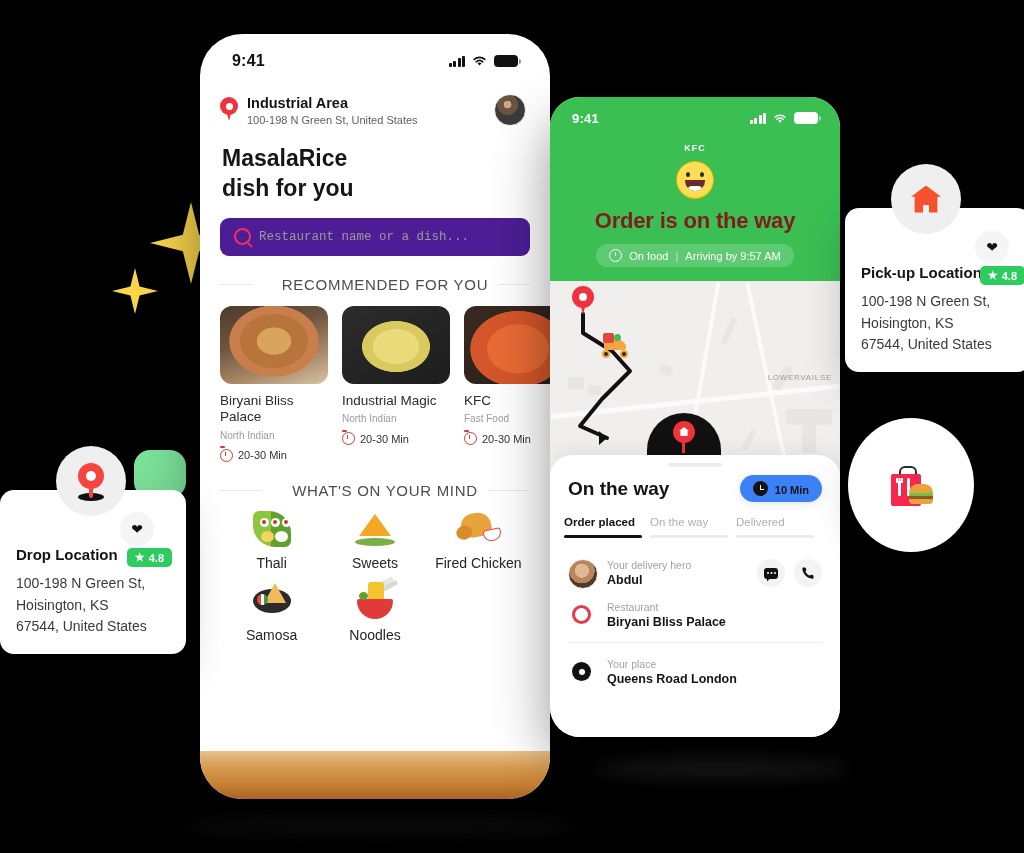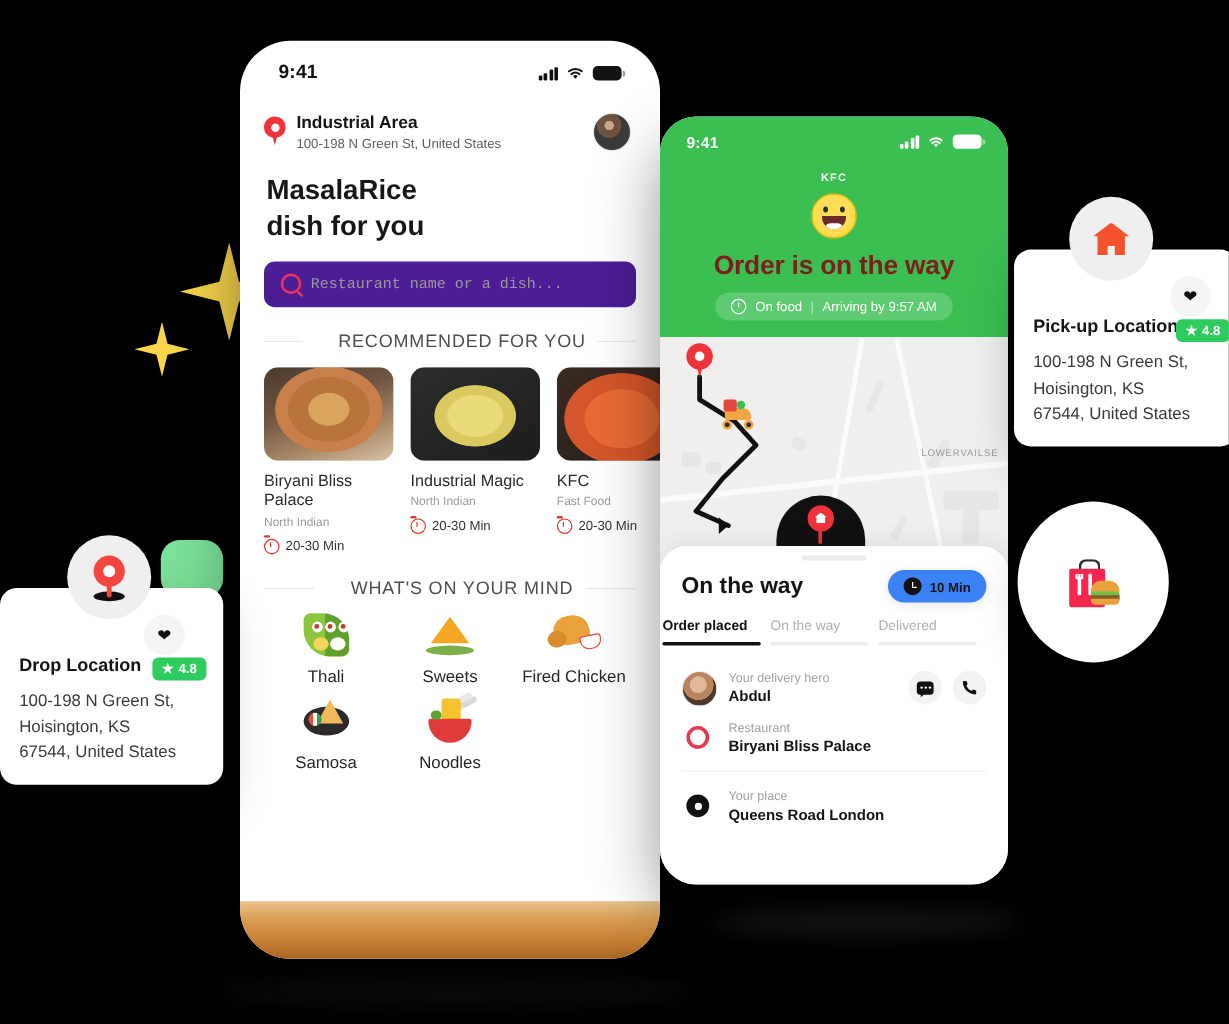--- a/index.html
+++ b/index.html
@@ -209,21 +209,21 @@
   }
   .grabber{width:54px;height:4px;border-radius:3px;background:#ececec;margin:8px auto 0 auto;}
   .sheet-top{display:flex;align-items:center;justify-content:space-between;padding:8px 18px 0 18px;}
   .sheet-title{font-size:19px;font-weight:bold;color:#131313;}
   .eta{display:flex;align-items:flex-end;gap:7px;background:#3b82f6;border-radius:16px;padding:6px 13px;box-shadow:0 2px 10px rgba(0,0,0,.10);}
   .eta .dclk{width:15px;height:15px;border-radius:50%;background:#131313;position:relative;flex:none;}
   .eta .dclk:before{content:"";position:absolute;left:6.8px;top:3.5px;width:1.4px;height:4.6px;background:#fff;}
   .eta .dclk:after{content:"";position:absolute;left:7px;top:7.5px;width:4px;height:1.4px;background:#fff;}
   .eta span{font-size:11px;font-weight:bold;color:#131313;}
 
-  .tabs{display:flex;gap:0;padding:14px 18px 0 2px;}
+  .tabs{display:flex;gap:0;padding:14px 18px 0 14px;}
   .tab{flex:1;text-align:left;}
   .tab .lbl{font-size:11.5px;color:#b0b0b0;display:block;}
   .tab.active .lbl{color:#111;font-weight:bold;}
   .tab .bar{height:3px;border-radius:2px;background:#ececec;margin-top:7px;margin-right:8px;}
   .tab.active .bar{background:#111;}
 
   .rows{padding:14px 18px 0 18px;}
   .row{display:flex;align-items:center;gap:11px;padding:7px 0;}
   .row .lead{width:28px;height:28px;flex:none;}
   .hero-av{width:28px;height:28px;border-radius:50%;background:radial-gradient(circle at 46% 38%, #e0b896 0 30%, #b9855f 31% 55%, #4d3a2c 56% 100%);border:1px solid #eee;}

